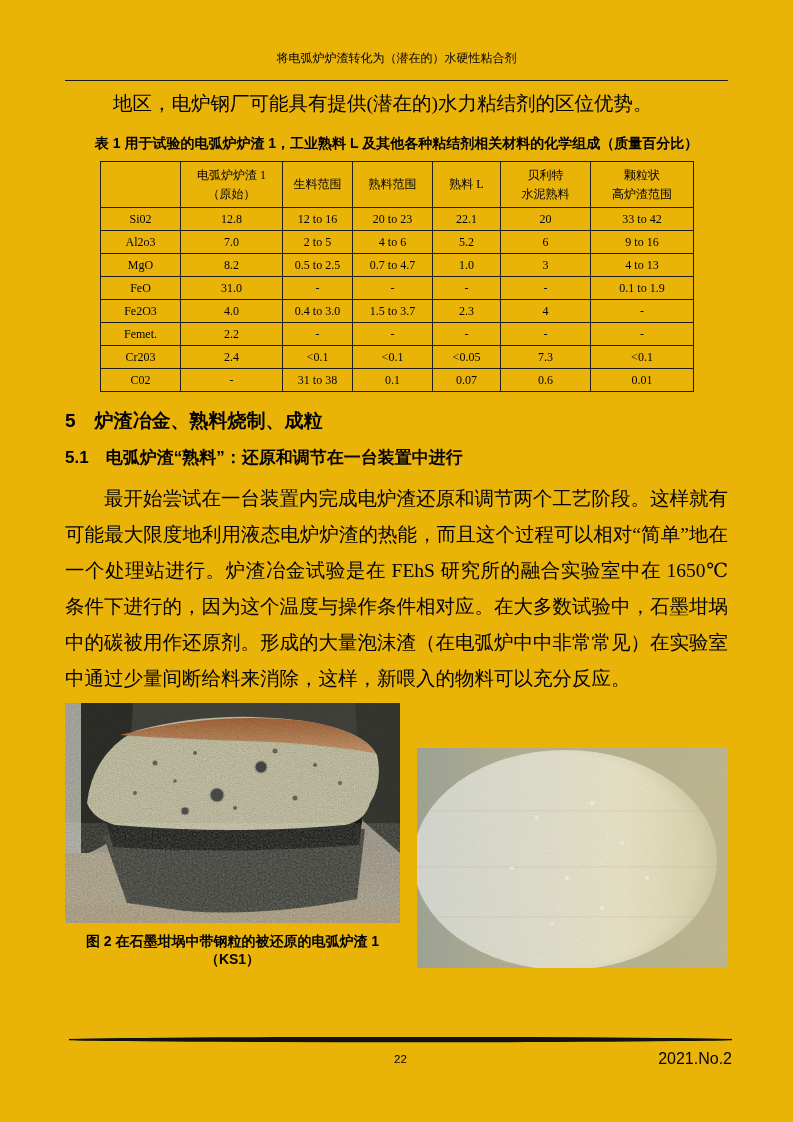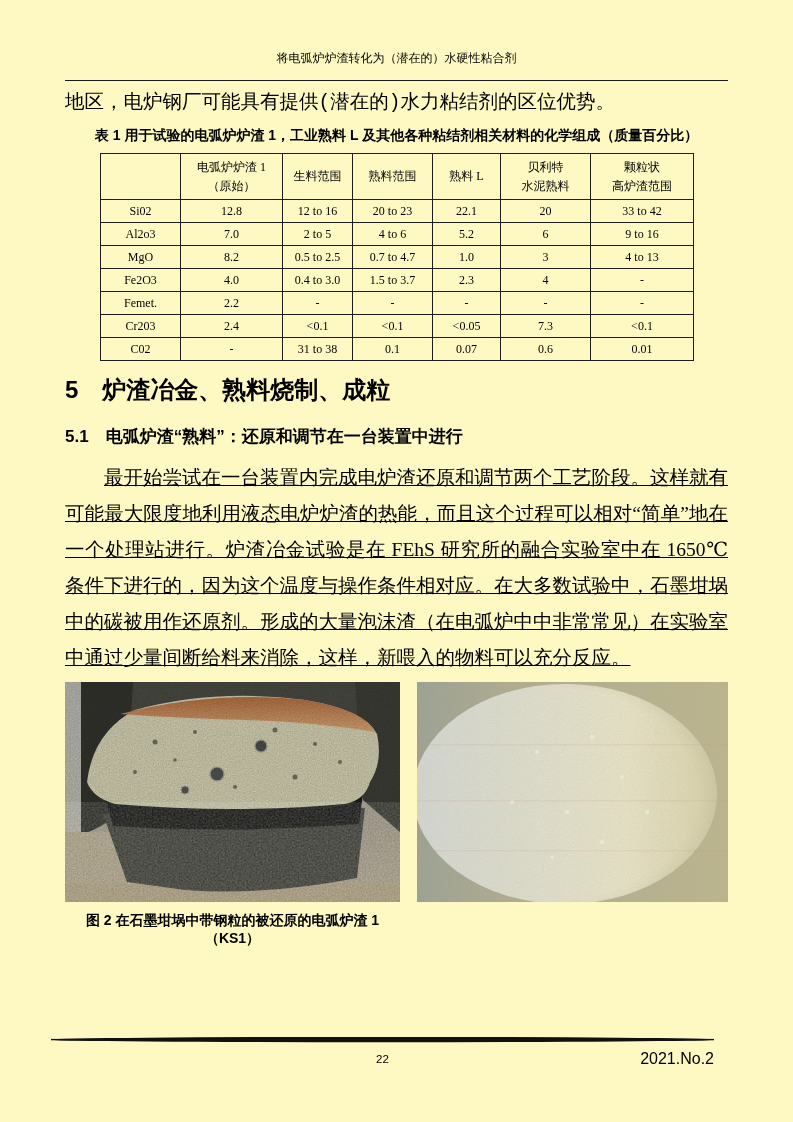--- a/index.html
+++ b/index.html
@@ -1,38 +1,39 @@
 <!DOCTYPE html>
 <html lang="zh"><head>
 <meta charset="utf-8">
 <style>
   * { box-sizing: border-box; margin: 0; padding: 0; }
   html, body { background: #ffffff; }
   body { font-family: "Liberation Serif", "DejaVu Serif", serif; color: #000; }
   .page {
     position: relative;
     width: 793px; height: 1122px;
-    margin: 0 auto; background: #fef9c3;
+    margin: 0 auto; background: #eab308;
     overflow: hidden;
   }
   .content { position: absolute; left: 65px; top: 50px; width: 663px; }
 
   .running-title {
     text-align: center; font-size: 12px; line-height: 16px;
     font-family: "Liberation Serif", "DejaVu Serif", serif;
   }
   .header-rule { border-bottom: 1.6px solid #1a1a1a; margin-top: 14px; }
 
   .intro-line {
     margin-top: 9px; font-size: 19.5px; line-height: 27px;
-    font-family: Liberation Mono, monospace;
+    font-family: Liberation Serif, serif;
+    margin-left: 48px;
   }
 
   .table-caption {
-    margin-top: 9px; text-align: center;
+    margin-top: 17px; text-align: center;
     font-size: 14px; line-height: 19px; font-weight: bold;
     font-family: "Liberation Sans", "DejaVu Sans", sans-serif;
   }
 
   table.comp {
     margin: 8px auto 0 35px;
     border-collapse: collapse; table-layout: fixed;
     width: 593px;
     font-size: 12px;
     font-family: "Liberation Serif", "DejaVu Serif", serif;
@@ -41,47 +42,46 @@
     border: 1.2px solid #1d1d1d; text-align: center; vertical-align: middle;
     padding: 1px 2px;
   }
   table.comp thead th {
     font-weight: normal; white-space: pre-line; height: 46px; line-height: 19px;
   }
   table.comp tbody td { height: 23px; line-height: 20px; }
 
   .h-section {
     margin-top: 14px;
-    font-size: 24px; line-height: 30px; font-weight: bold;
+    font-size: 19px; line-height: 30px; font-weight: bold;
     font-family: "Liberation Sans", "DejaVu Sans", sans-serif;
   }
   .h-subsection {
-    margin-top: 19px;
+    margin-top: 9px;
     font-size: 17px; line-height: 26px; font-weight: bold;
     font-family: "Liberation Sans", "DejaVu Sans", sans-serif;
   }
   .body-paragraph {
     margin-top: 10px;
     font-size: 19.5px; line-height: 36px;
     text-align: justify; text-indent: 2em;
     font-family: "Liberation Serif", "DejaVu Serif", serif;
-    text-decoration: underline;
-  }
-
-  .figures { margin-top: 6px; display: flex; gap: 17px; align-items: flex-start; }
+  }
+
+  .figures { margin-top: 6px; display: flex; gap: 17px; align-items: flex-end; }
   figure { display: block; }
   .fig-photo { display: block; }
   figcaption {
     margin-top: 9px; text-align: center;
     font-size: 14px; line-height: 18px; font-weight: bold;
     font-family: "Liberation Sans", "DejaVu Sans", sans-serif;
   }
 
   .footer {
-    position: absolute; left: 51px; top: 1030px; width: 663px;
+    position: absolute; left: 69px; top: 1030px; width: 663px;
   }
   .footer-texts {
     position: relative; margin-top: 3px; height: 16px;
     font-family: "Liberation Sans", "DejaVu Sans", sans-serif;
     font-size: 11.5px; line-height: 16px;
   }
   .page-number { position: absolute; left: 0; right: 0; text-align: center; }
   .issue-number { position: absolute; right: 0; font-size: 16px; }
 </style>
 </head>
@@ -141,20 +141,29 @@
             <td>9 to 16</td>
           </tr>
           <tr>
             <td>MgO</td>
             <td>8.2</td>
             <td>0.5 to 2.5</td>
             <td>0.7 to 4.7</td>
             <td>1.0</td>
             <td>3</td>
             <td>4 to 13</td>
+          </tr>
+          <tr>
+            <td>FeO</td>
+            <td>31.0</td>
+            <td>-</td>
+            <td>-</td>
+            <td>-</td>
+            <td>-</td>
+            <td>0.1 to 1.9</td>
           </tr>
           <tr>
             <td>Fe2O3</td>
             <td>4.0</td>
             <td>0.4 to 3.0</td>
             <td>1.5 to 3.7</td>
             <td>2.3</td>
             <td>4</td>
             <td>-</td>
           </tr>

